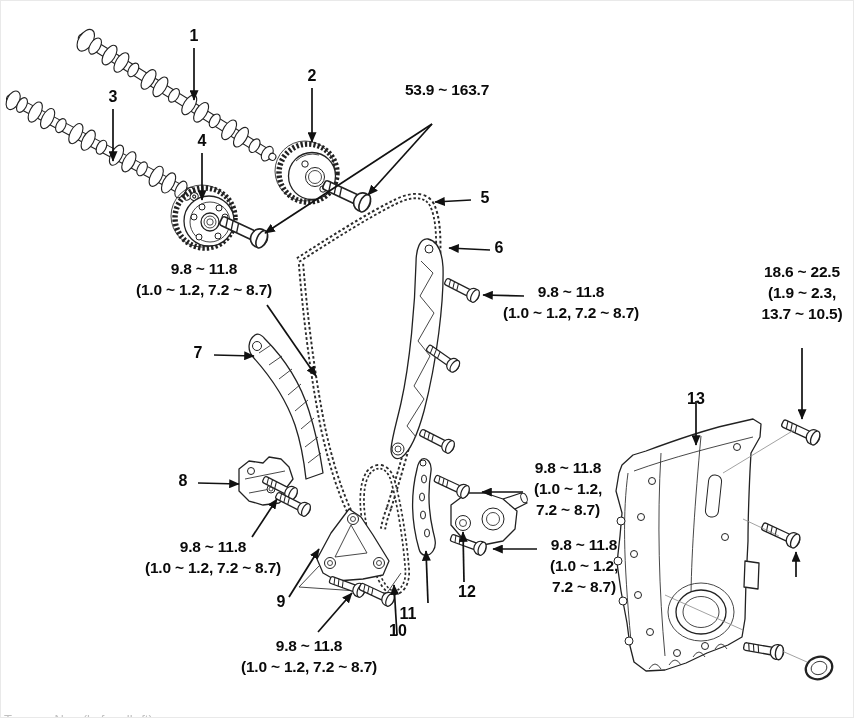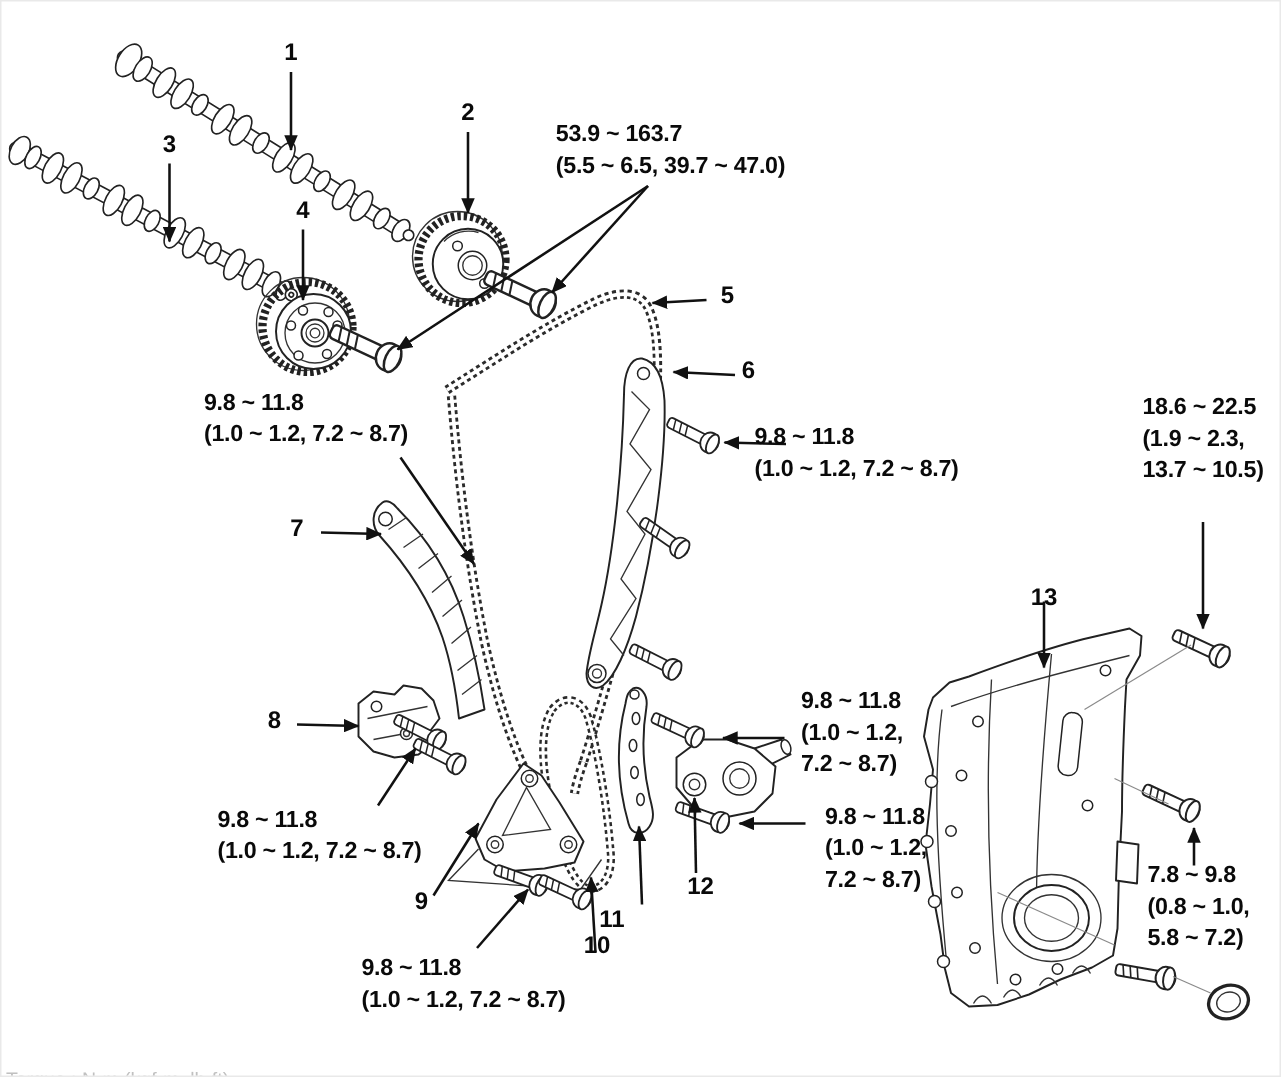--- a/index.html
+++ b/index.html
@@ -7,21 +7,21 @@
     position:relative;width:854px;height:718px;background:#ffffff;
     overflow:hidden;border:1px solid #e9e9e9;box-sizing:border-box;
     font-family:"Liberation Sans", sans-serif;
   }
   .stage svg{position:absolute;left:0;top:0;}
   .num{
     position:absolute;transform:translateX(-50%);
     font-size:16px;font-weight:700;color:#0a0a0a;line-height:18px;white-space:nowrap;
   }
   .spec{
-    position:absolute;transform:translateX(-50%);text-align:left;
+    position:absolute;transform:translateX(-50%);text-align:center;
     font-size:15.5px;font-weight:700;color:#0a0a0a;line-height:21px;white-space:nowrap;
     letter-spacing:-0.2px;
   }
   .caption{
     position:absolute;left:3px;top:711px;font-size:13px;color:#c0c0c0;white-space:nowrap;
   }
   
   .part{fill:#ffffff;stroke:#222;stroke-width:1.3;stroke-linejoin:round;}
   .thin{fill:none;stroke:#333;stroke-width:0.9;}
   .hole{fill:#fff;stroke:#222;stroke-width:1;}
@@ -283,21 +283,20 @@
   <div class="num" style="left:197px;top:343px">7</div>
   <div class="num" style="left:182px;top:471px">8</div>
   <div class="num" style="left:280px;top:592px">9</div>
   <div class="num" style="left:397px;top:621px">10</div>
   <div class="num" style="left:407px;top:604px">11</div>
   <div class="num" style="left:466px;top:582px">12</div>
   <div class="num" style="left:695px;top:389px">13</div>
 
   <div class="spec" style="left:446px;top:78px">
     <div>53.9 ~ 163.7</div>
-    <div>(5.5 ~ 6.5, 39.7 ~ 47.0)</div>
   </div>
   <div class="spec" style="left:570px;top:280px">
     <div>9.8 ~ 11.8</div>
     <div>(1.0 ~ 1.2, 7.2 ~ 8.7)</div>
   </div>
   <div class="spec" style="left:203px;top:257px">
     <div>9.8 ~ 11.8</div>
     <div>(1.0 ~ 1.2, 7.2 ~ 8.7)</div>
   </div>
   <div class="spec" style="left:212px;top:535px">
@@ -316,20 +315,15 @@
   <div class="spec" style="left:583px;top:533px">
     <div>9.8 ~ 11.8</div>
     <div>(1.0 ~ 1.2,</div>
     <div>7.2 ~ 8.7)</div>
   </div>
   <div class="spec" style="left:801px;top:260px">
     <div>18.6 ~ 22.5</div>
     <div>(1.9 ~ 2.3,</div>
     <div>13.7 ~ 10.5)</div>
   </div>
-  <div class="spec" style="left:798px;top:572px">
-    <div>7.8 ~ 9.8</div>
-    <div>(0.8 ~ 1.0,</div>
-    <div>5.8 ~ 7.2)</div>
-  </div>
 
   <div class="caption">Torque : N·m (kgf·m, lb·ft)</div>
 </div>
 
 </body></html>

